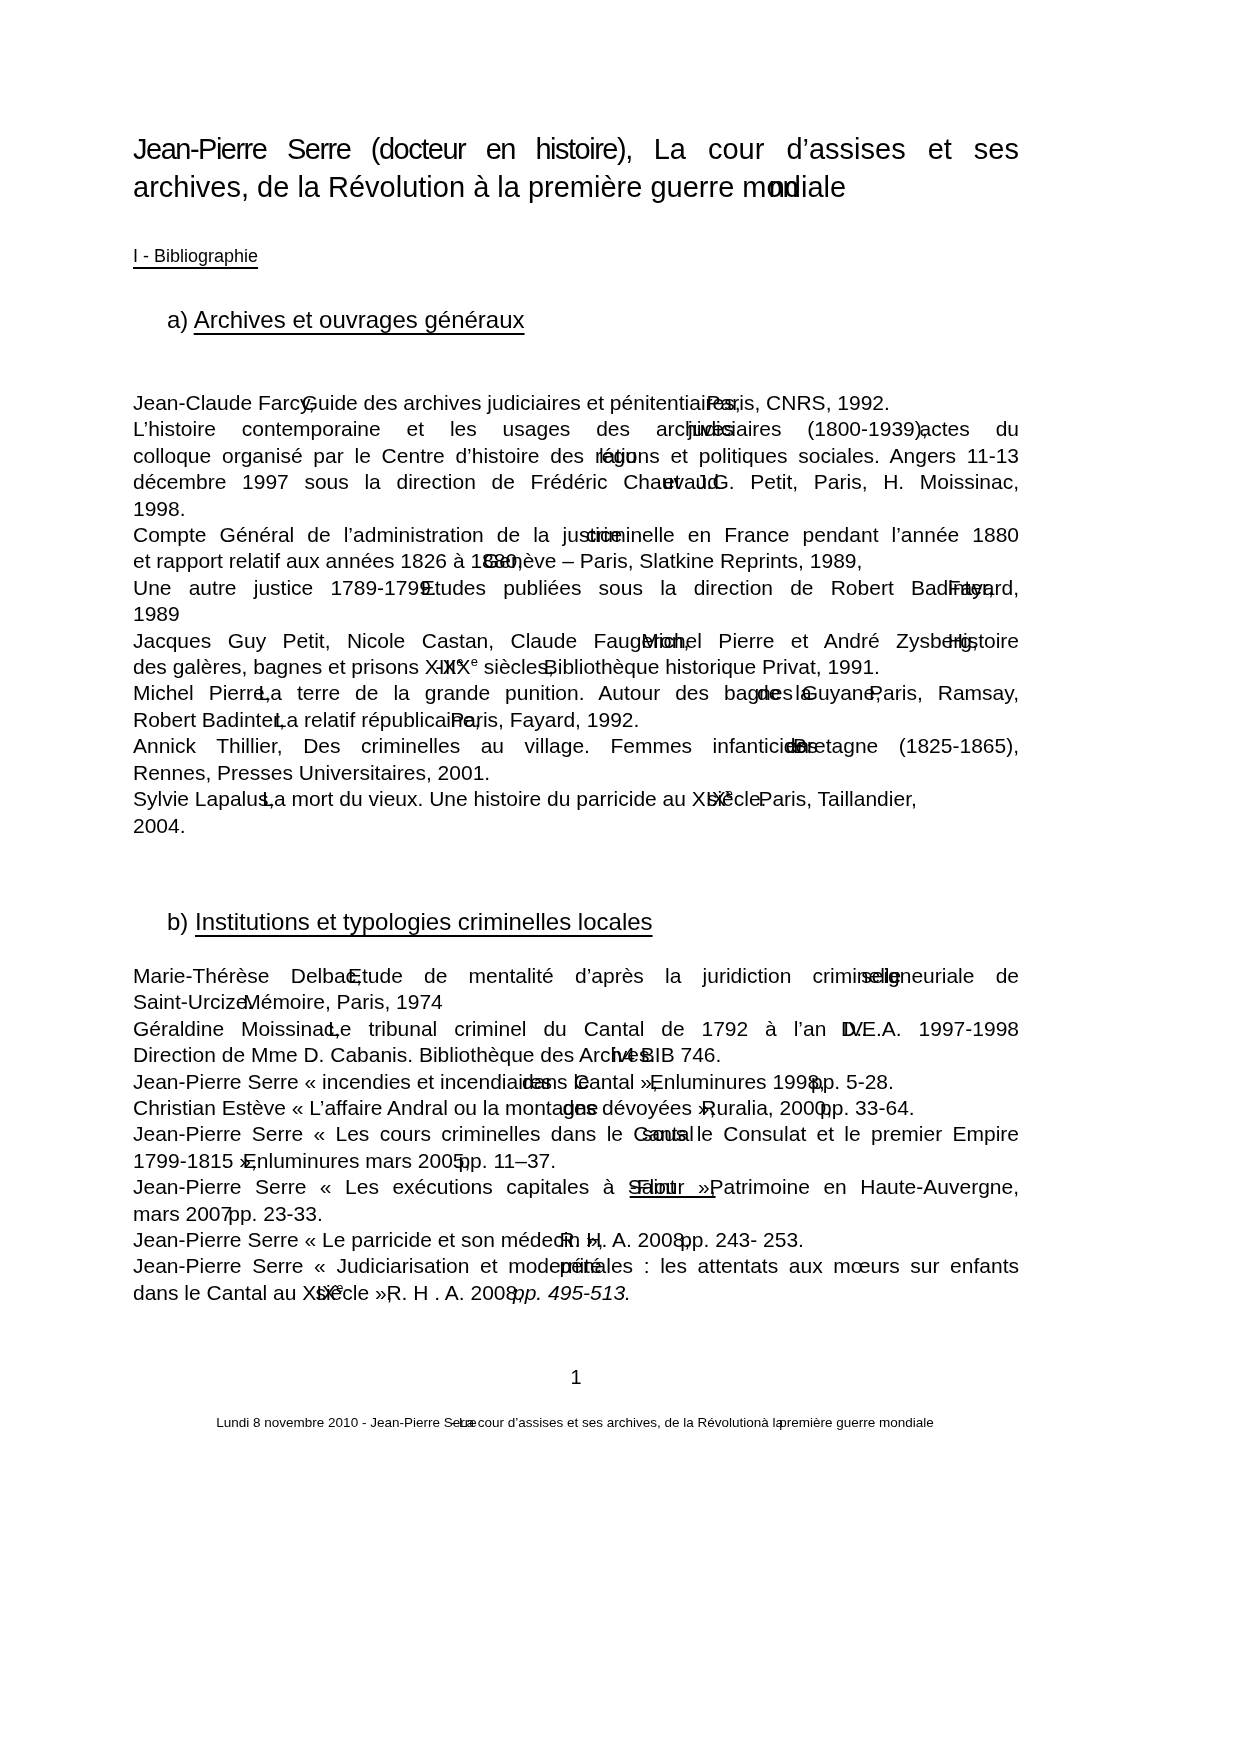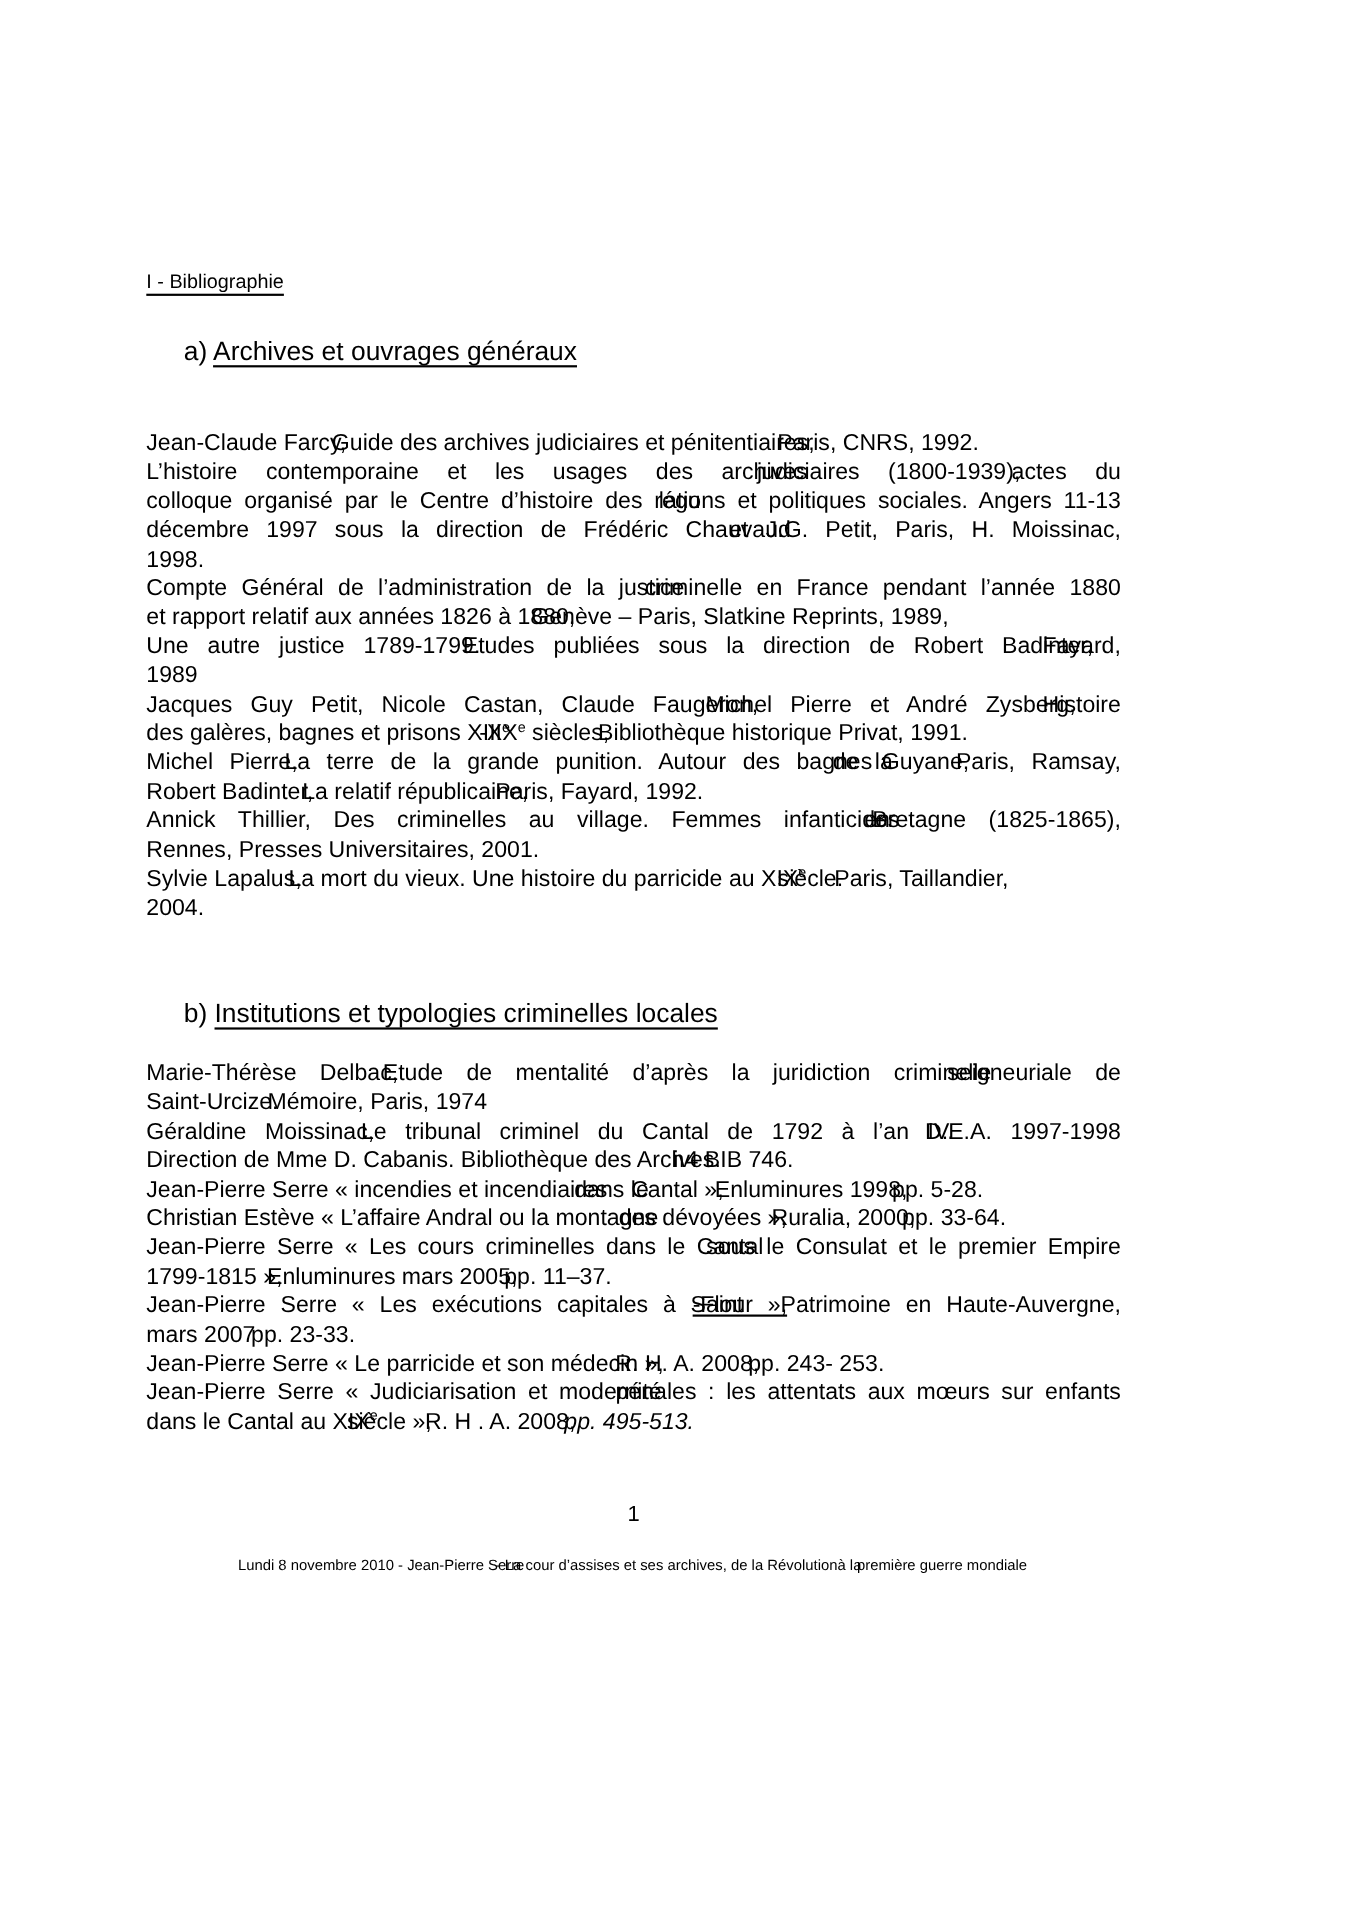--- a/index.html
+++ b/index.html
@@ -40,20 +40,24 @@
     position:absolute;left:120px;top:1414px;width:910px;
     text-align:center;font-size:13.5px;
   }
   .footer .line{line-height:17px;}
 </style>
 </head>
 <body>
 
 <div class="page">
 
+  <div class="title">
+      <div class="line jl"><span style="letter-spacing: -1.5px;">Jean-Pierre Serre (docteur en histoire),</span><span> La cour d’assises et ses</span></div>
+      <div class="line"><span>archives, de la Révolution à la première guerre </span><span>mon</span><span style="margin-left: -30px;">ndiale</span></div>
+    </div>
 
   <div class="h1">
     <span class="u">I - Bibliographie</span>
   </div>
 
   <div class="h2a">
     <span>a) </span><span class="u">Archives et ouvrages généraux</span>
   </div>
 
   <div class="para para-a">

